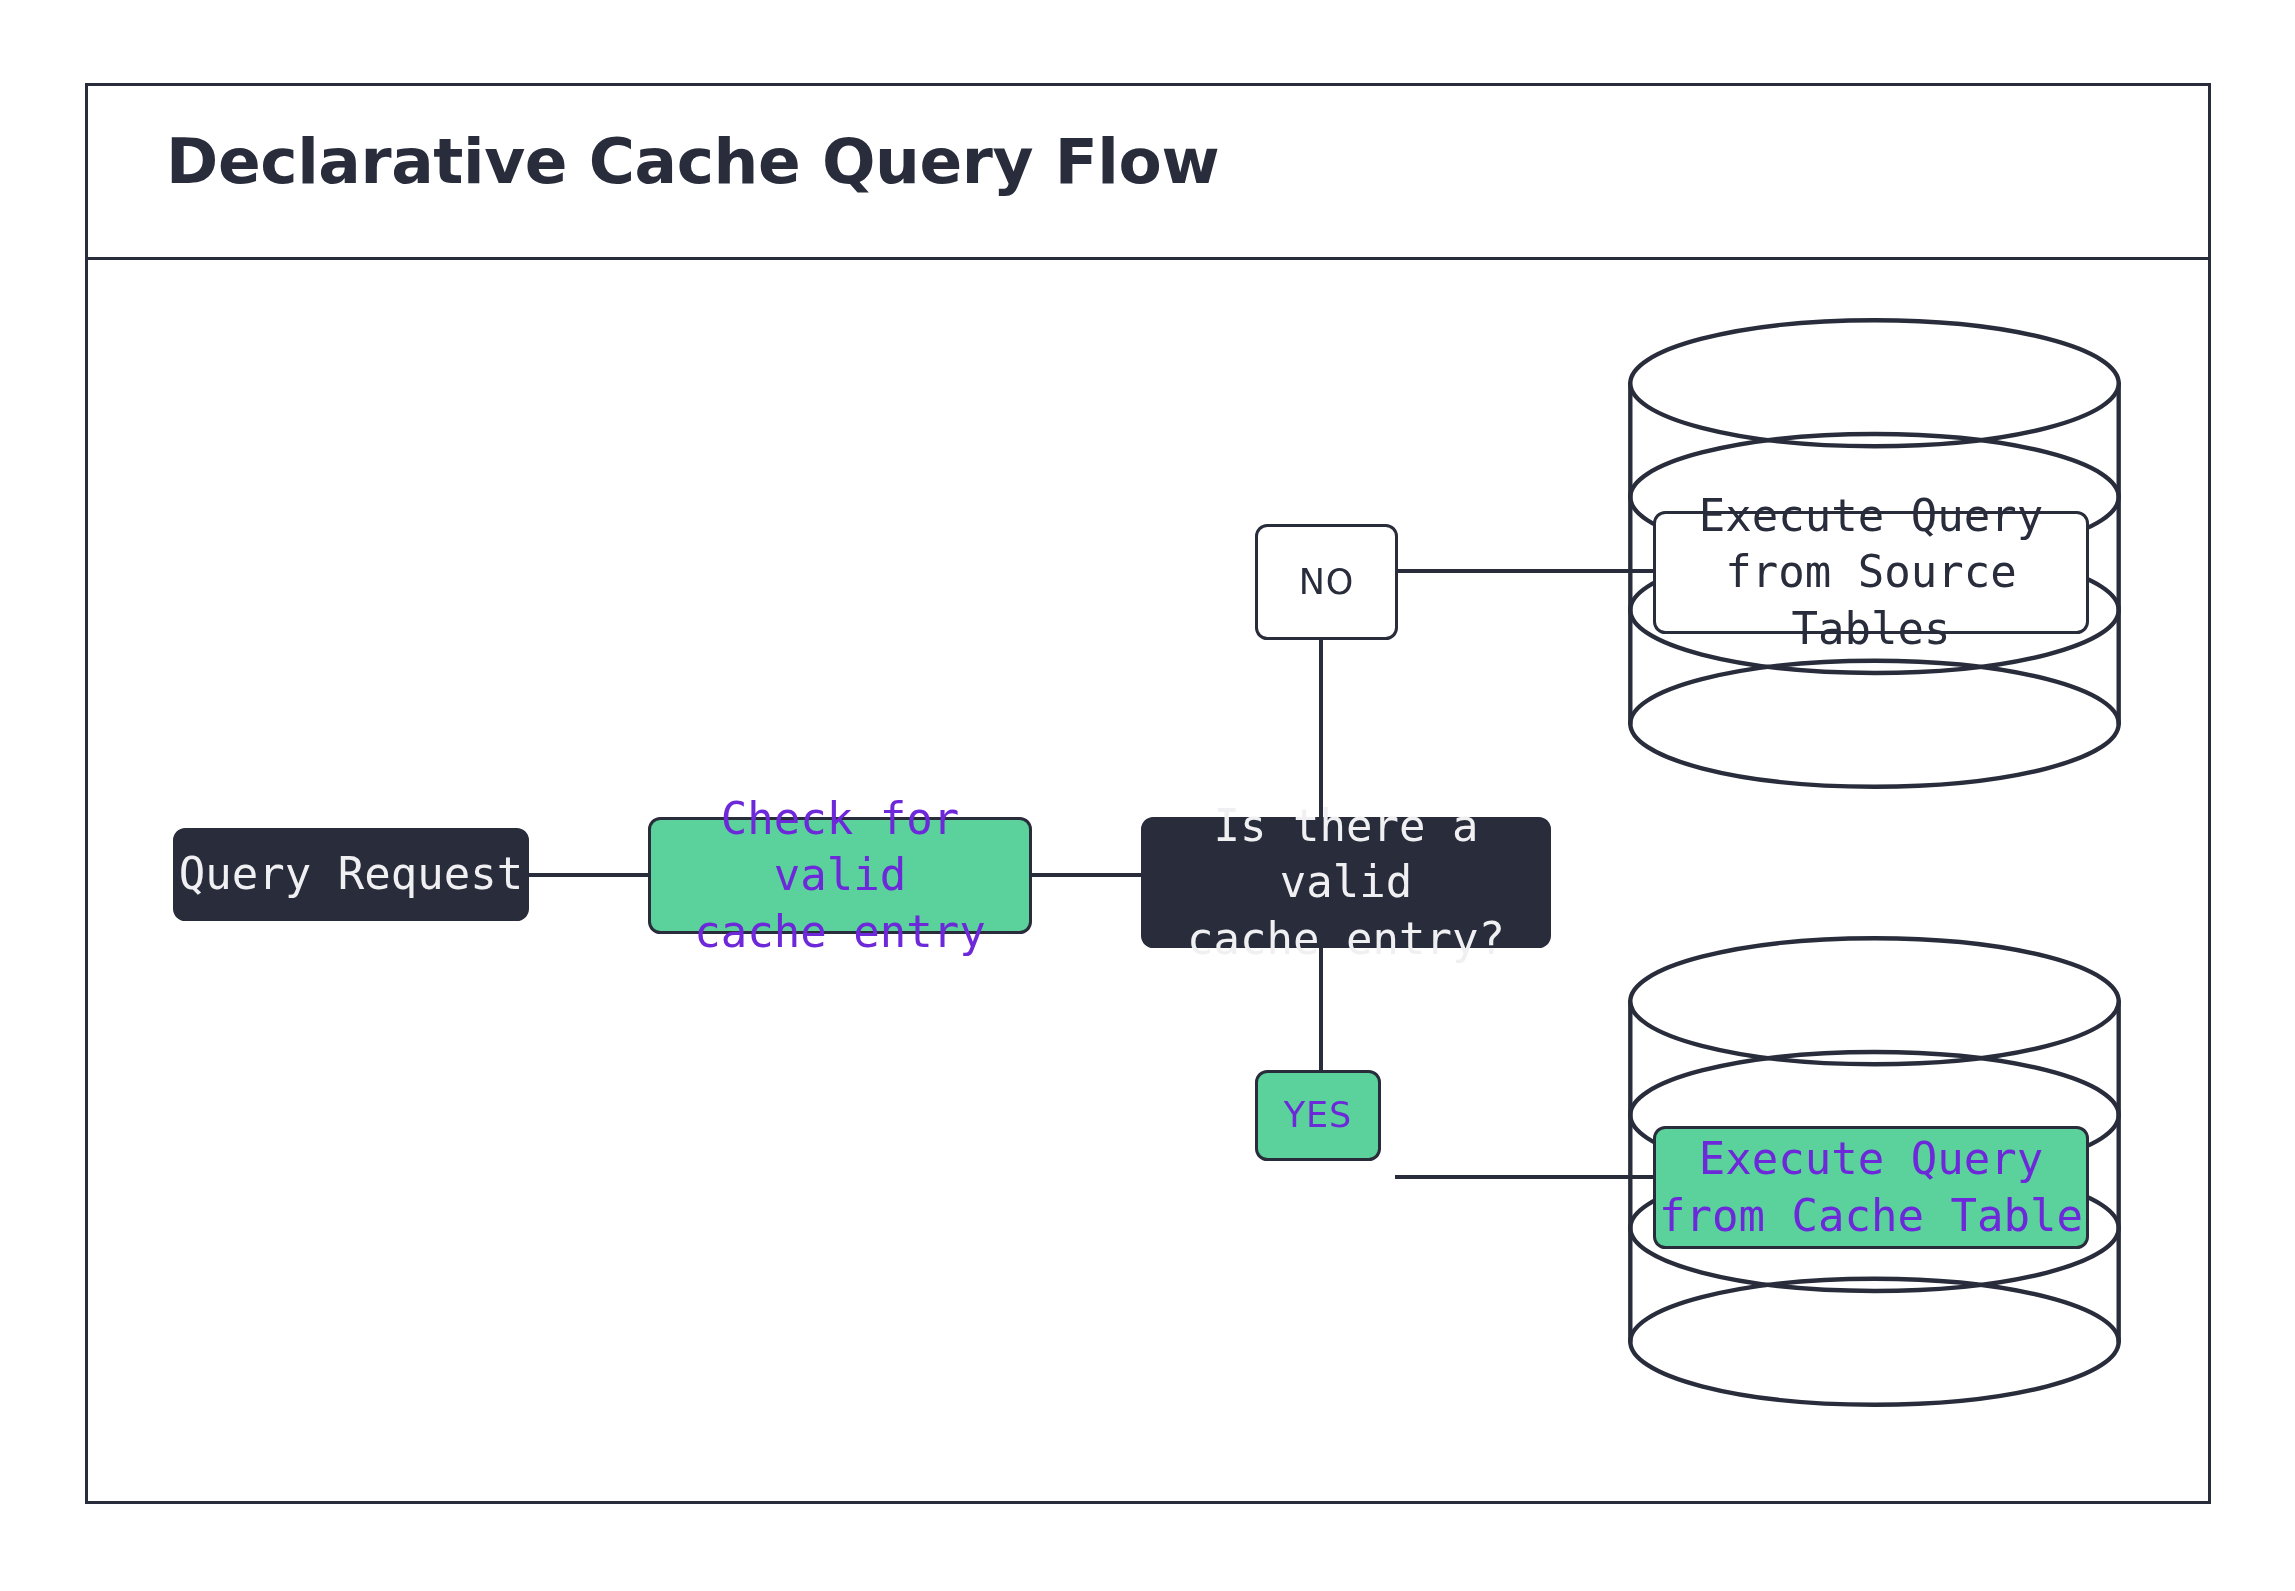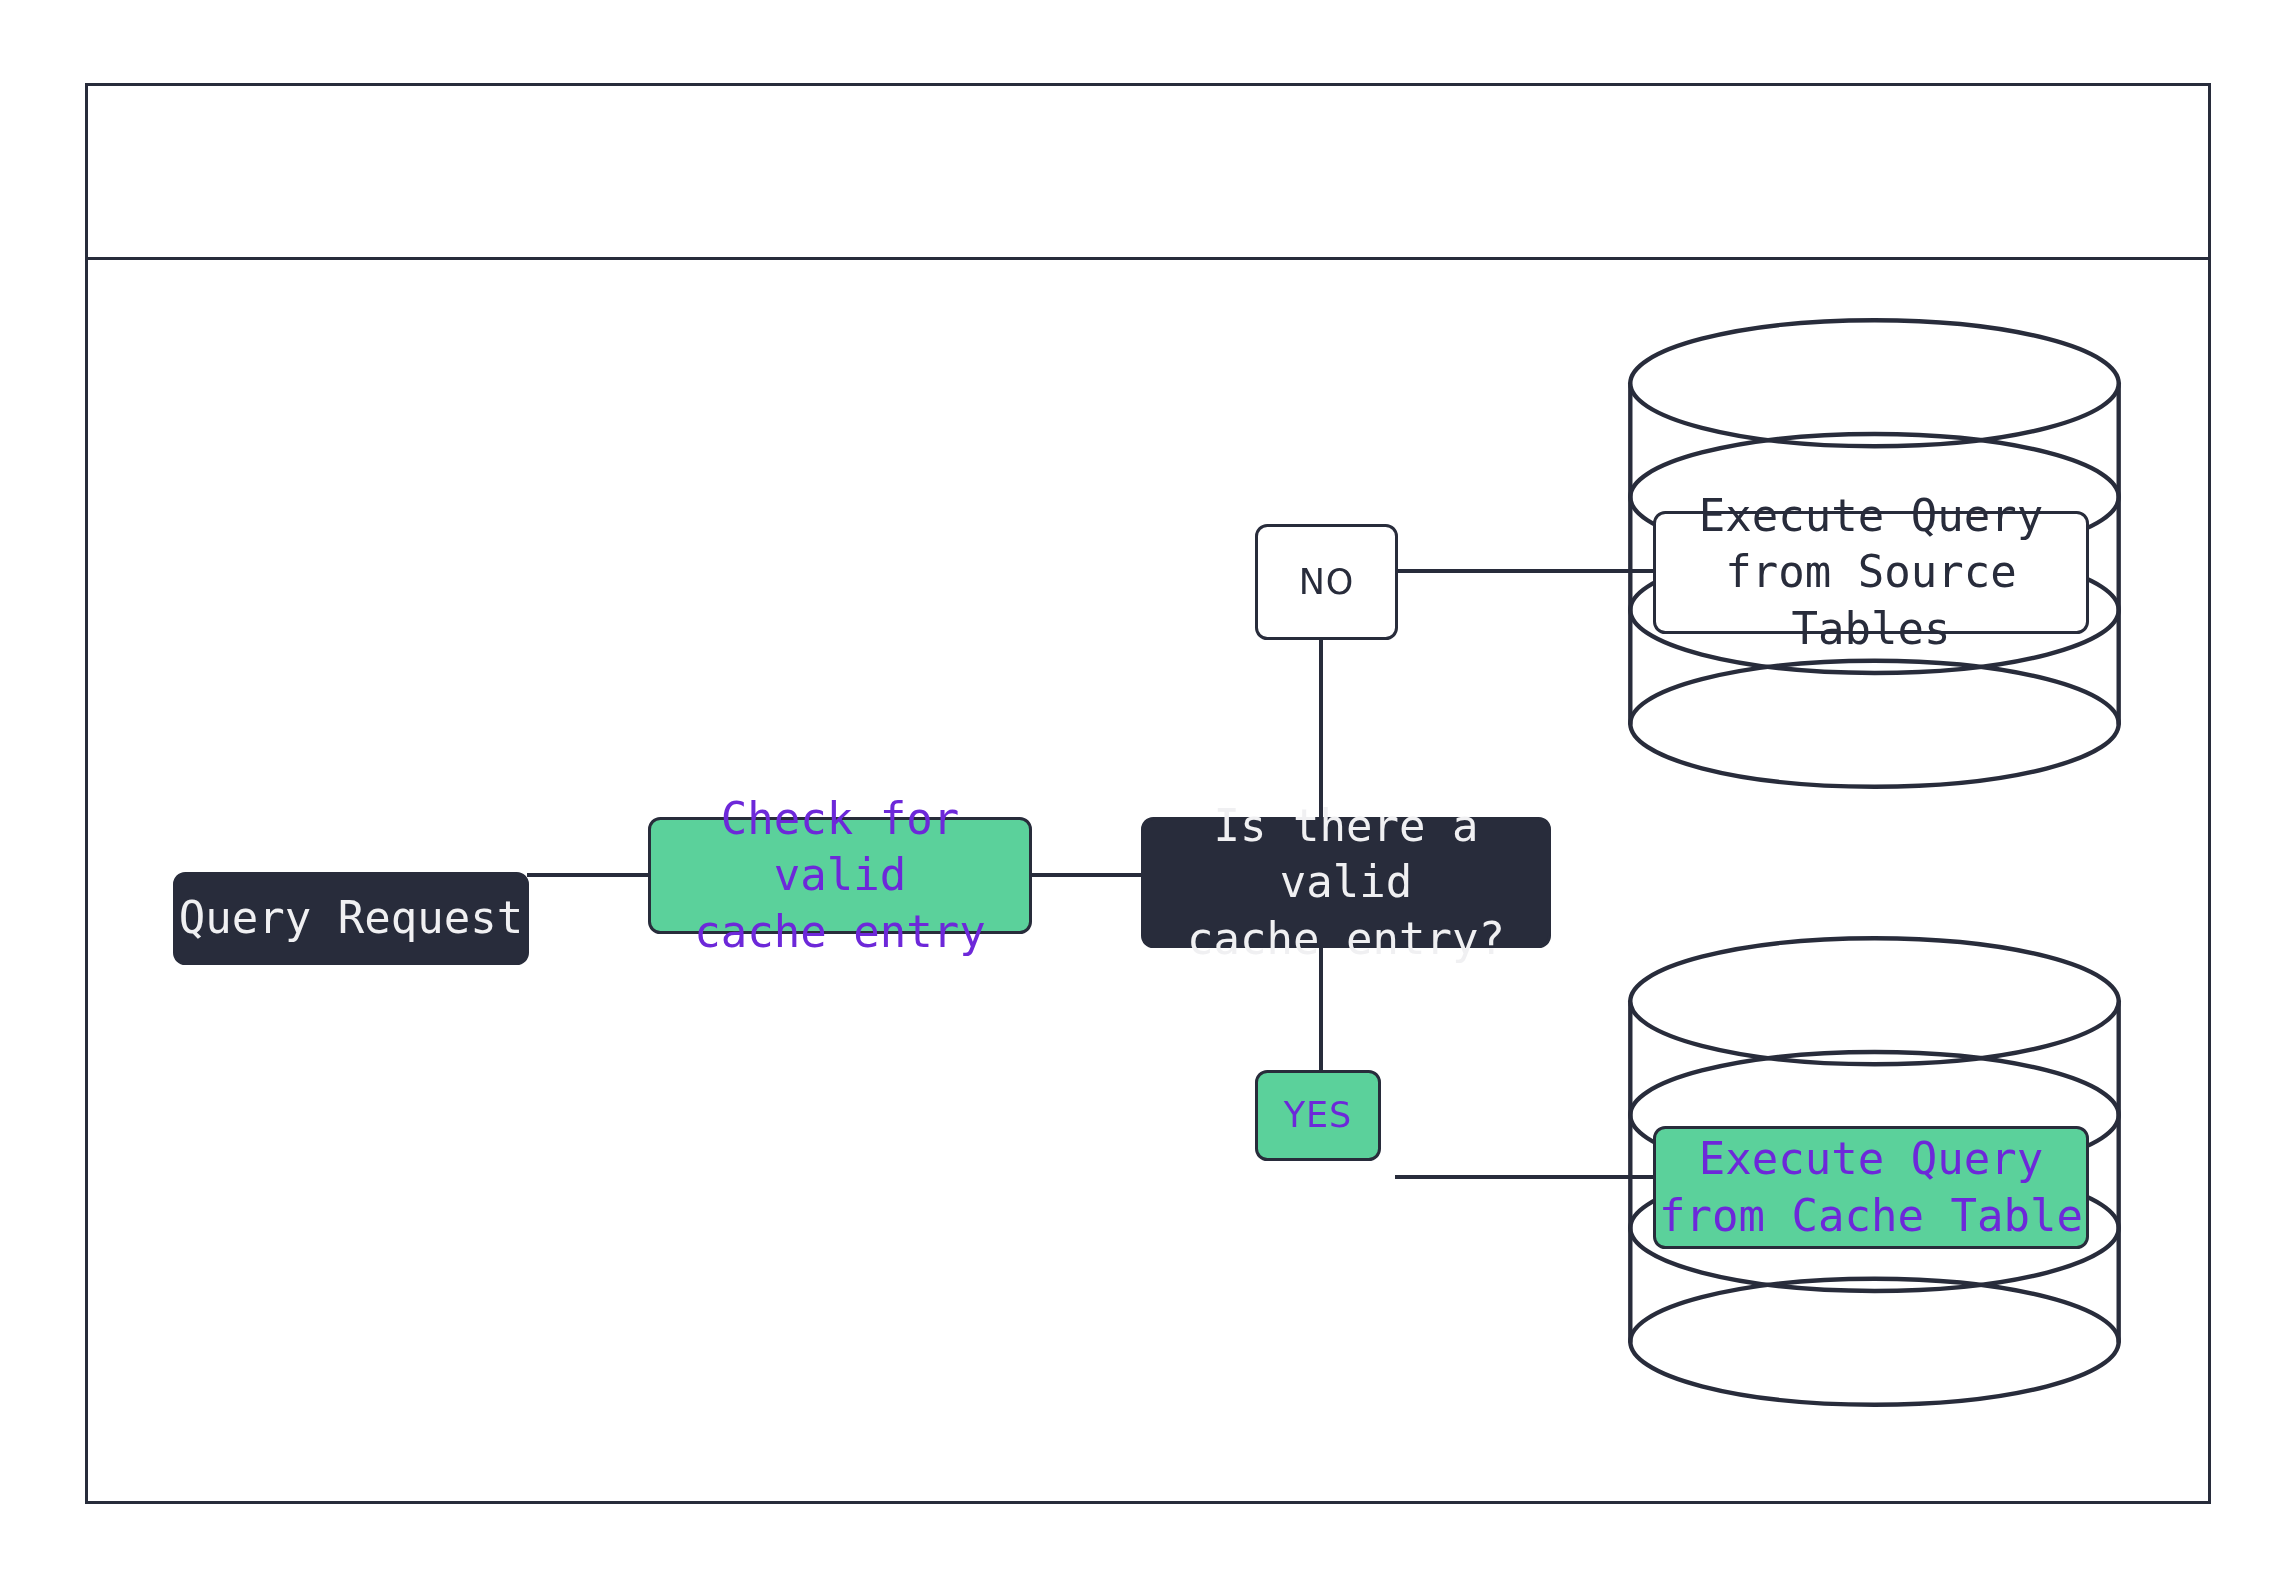--- a/index.html
+++ b/index.html
@@ -94,21 +94,21 @@
 
   
   .branch-label {
     font-family: "DejaVu Sans", sans-serif;
     font-size: 35px;
     letter-spacing: 0.9px;
   }
 
   
   #node-query-request {
-    left: 173px;  top: 828px;  width: 356px;  height: 93px; margin-top: 44px;
+    left: 173px;  top: 828px;  width: 356px;  height: 93px;
   }
   #node-check-cache {
     left: 648px;  top: 817px;  width: 384px;  height: 117px;
   }
   #node-decision {
     left: 1141px; top: 817px;  width: 410px;  height: 131px;
   }
   #label-no {
     left: 1255px; top: 524px;  width: 143px;  height: 116px;
   }
@@ -136,20 +136,21 @@
   .layer-line { z-index: 2; }
   .layer-node { z-index: 3; }
 </style>
 </head>
 <body>
 
 <div id="canvas">
 
   <div class="frame"></div>
   <div class="frame-header"></div>
+  <div class="title">Declarative Cache Query Flow</div>
 
   <div class="line line-h layer-line" style="left:527px; top:873px; width:124px;"></div>
 
   <div class="line line-h layer-line" style="left:1030px; top:873px; width:112px;"></div>
 
   <div class="line line-v layer-line" style="left:1319px; top:617px; height:203px;"></div>
 
   <div class="line line-v layer-line" style="left:1319px; top:930px; height:200px;"></div>
 
   <div class="line line-h layer-line" style="left:1395px; top:569px; width:263px;"></div>

